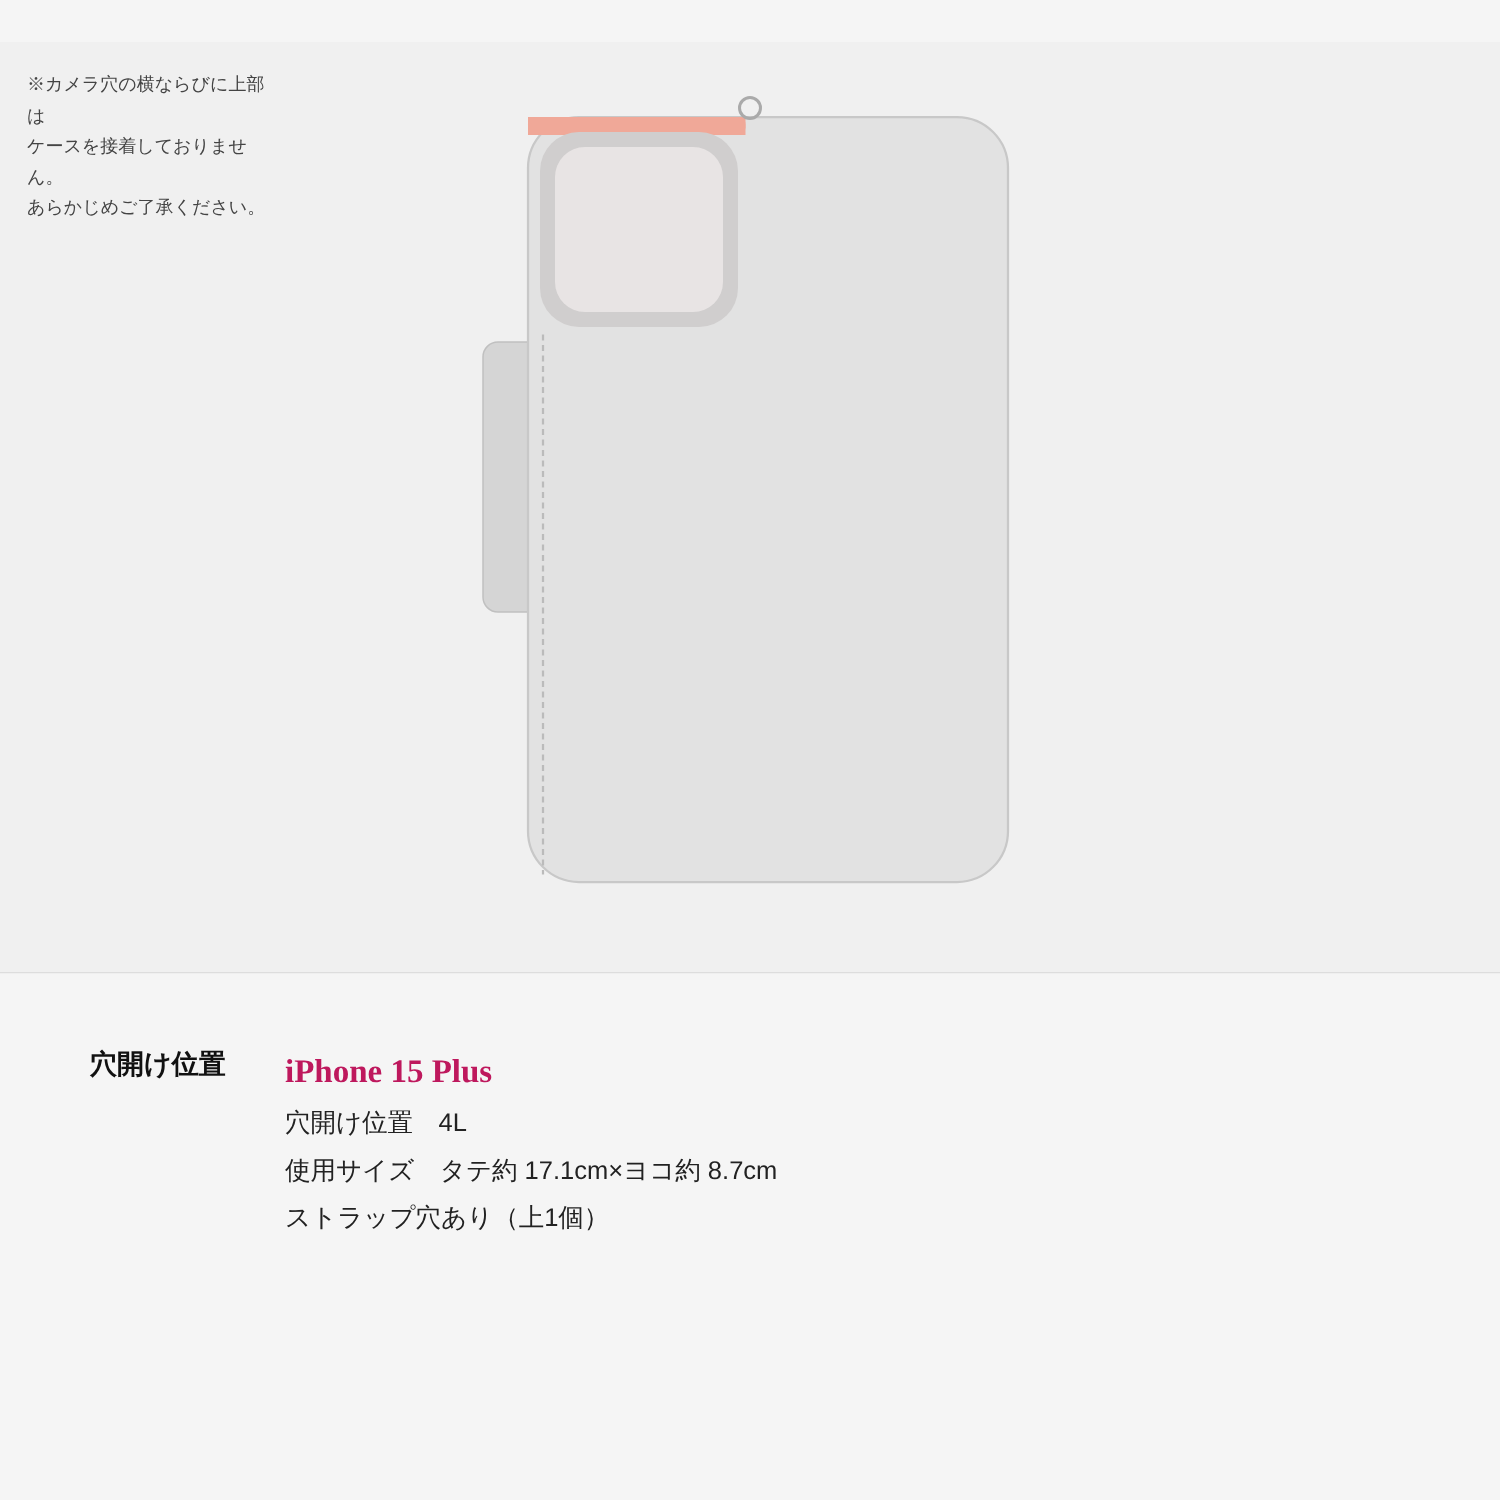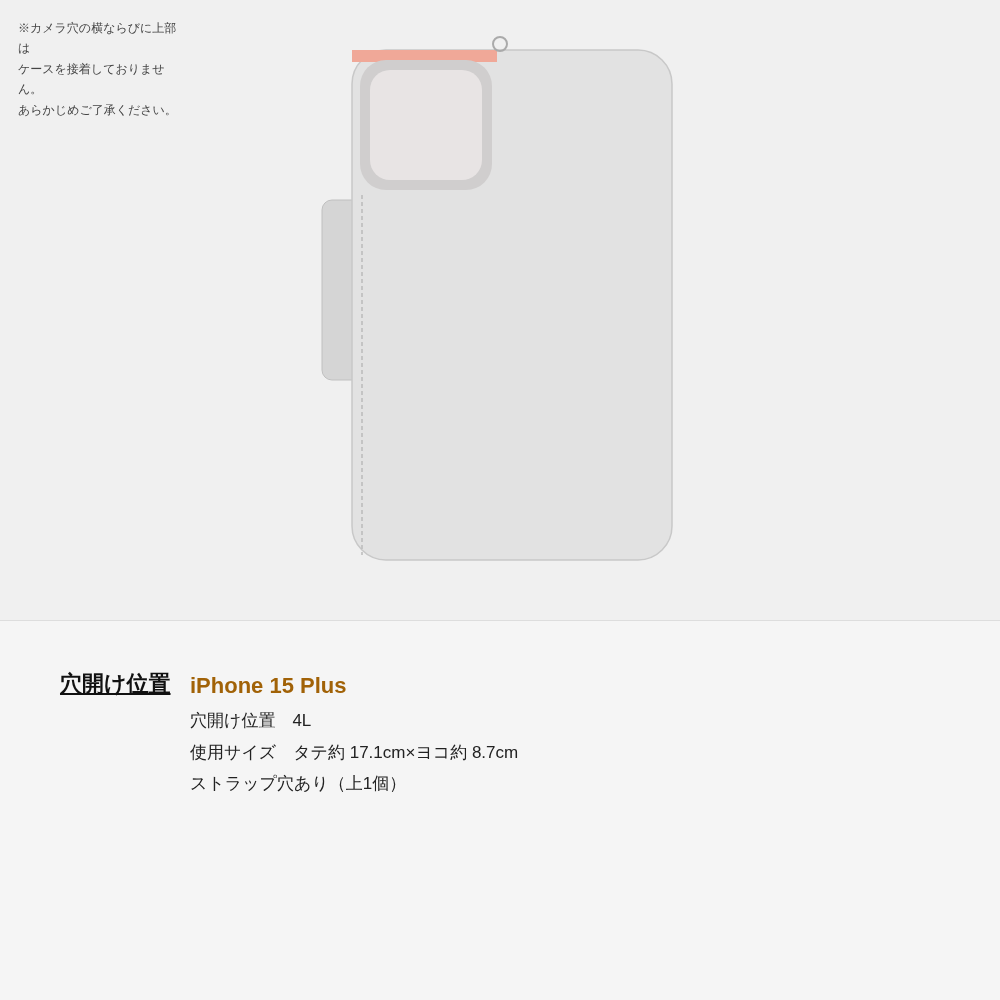--- a/index.html
+++ b/index.html
@@ -29,20 +29,21 @@
 
     
     .case-illustration {
       width: 100%;
       height: 620px;
       background: #f0f0f0;
       position: relative;
       display: flex;
       align-items: center;
       justify-content: center;
+      margin-top: 28px;
     }
 
     
     .note-text {
       position: absolute;
       top: 18px;
       left: 18px;
       font-size: 11px;
       color: #555;
       line-height: 1.6;
@@ -70,43 +71,43 @@
     .info-row {
       display: flex;
       align-items: flex-start;
       padding: 8px 0;
       font-size: 17px;
       color: #222;
     }
 
     .info-label {
       font-weight: bold;
-      font-size: 22px;
+      font-size: 18px;
       color: #111;
       min-width: 130px;
       white-space: nowrap;
-      text-decoration: underline;
     }
 
     .info-content {
       display: flex;
       flex-direction: column;
       gap: 6px;
     }
 
     .info-content-line {
       font-size: 17px;
       color: #222;
       line-height: 1.5;
     }
 
     .info-content-line.model-name {
       font-size: 22px;
       font-weight: bold;
-      color: #a16207;
+      color: #be185d;
+      font-family: Liberation Serif, serif;
     }
 
   </style>
 </head>
 <body>
 
 <div class="page">
 
   <div class="case-illustration">
 

